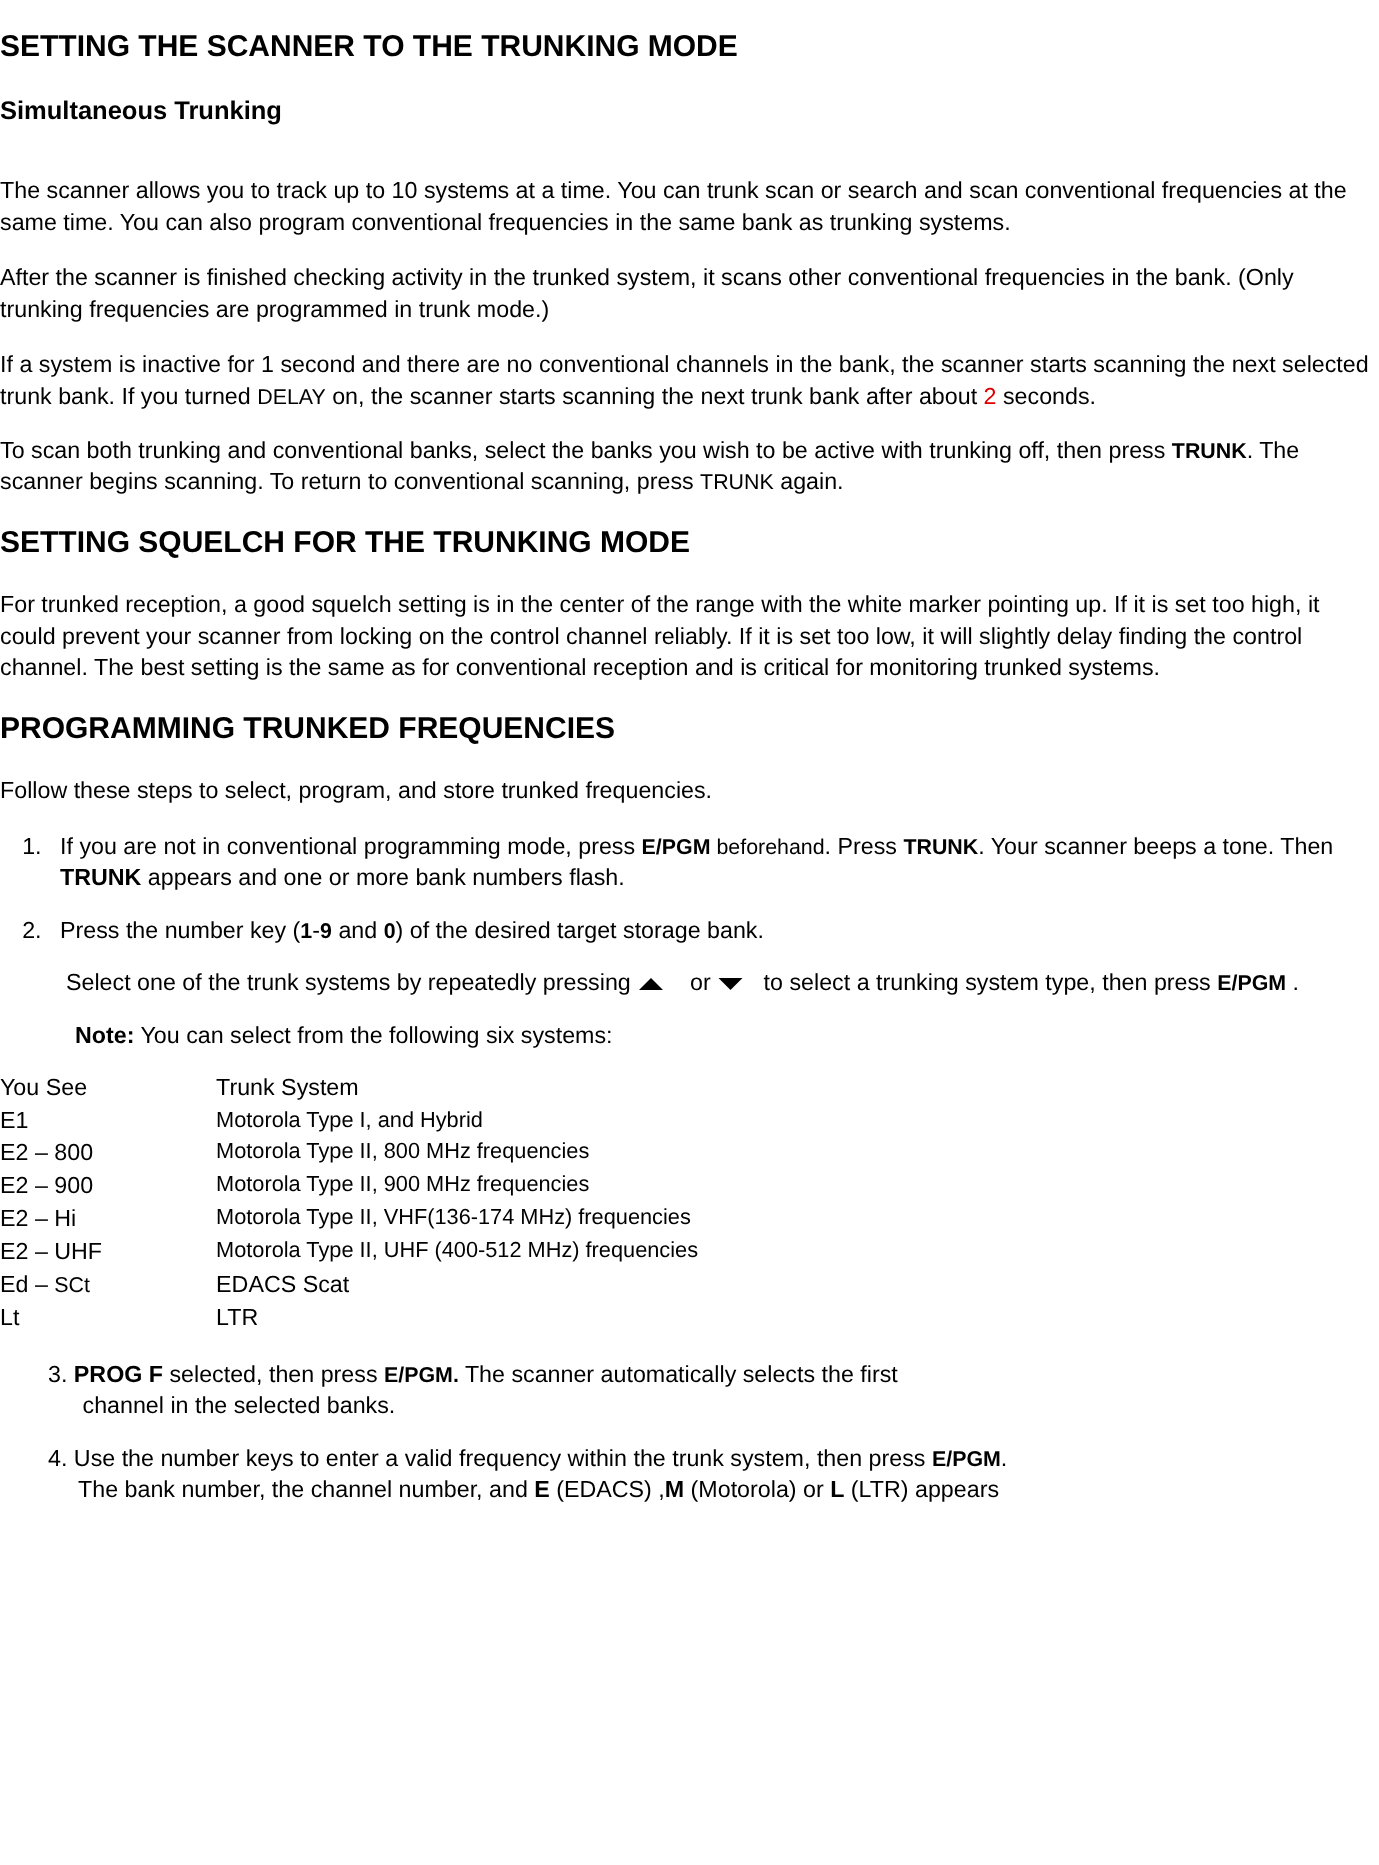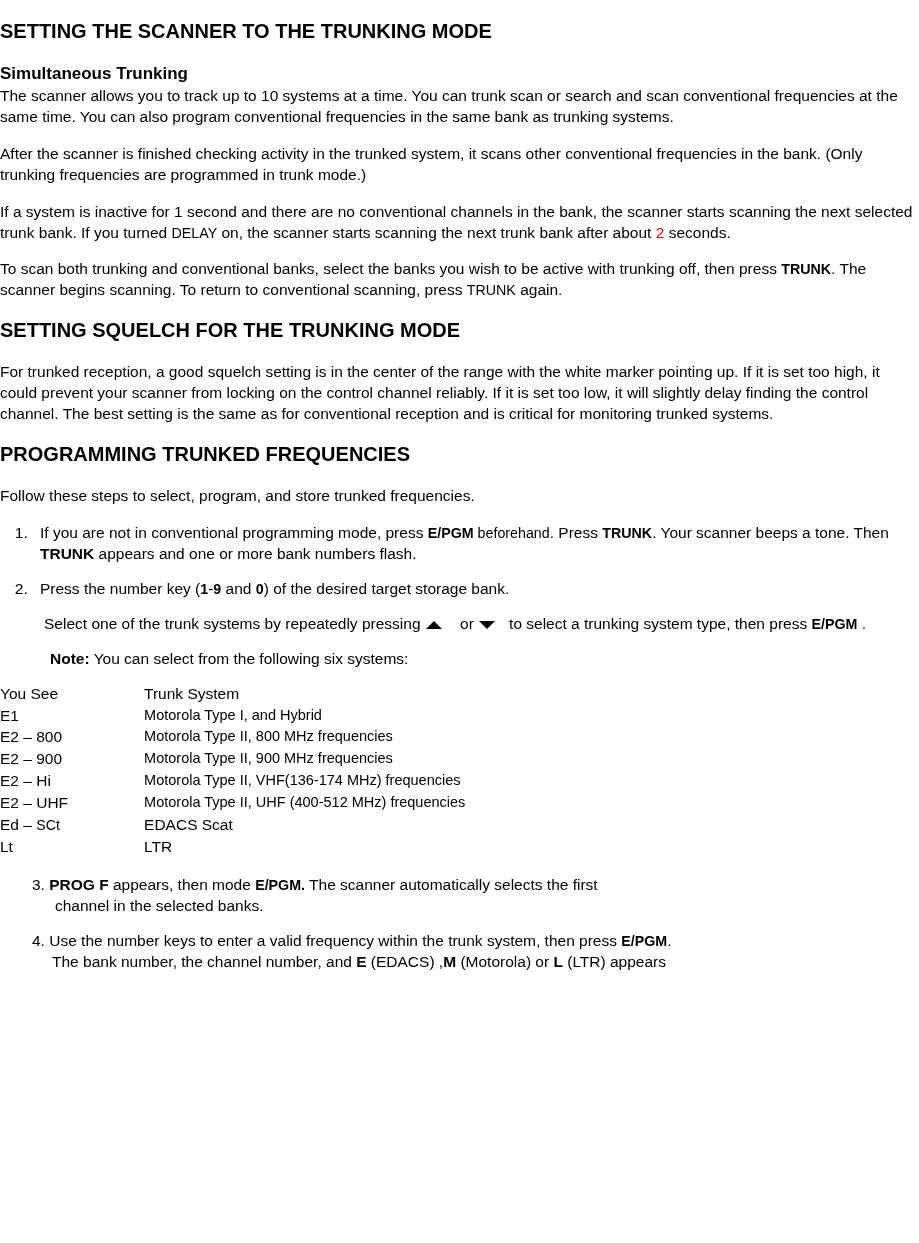--- a/index.html
+++ b/index.html
@@ -13,21 +13,21 @@
     box-sizing: border-box;
   }
   h1 {
     font-size: 20px;
     font-weight: bold;
     margin: 0 0 18px 0;
   }
   h2 {
     font-size: 17px;
     font-weight: bold;
-    margin: 0 0 0 0;
+    margin: 0 0 32px 0;
   }
   p {
     margin: 0 0 16px 0;
   }
   .red { color: #d00; }
   .sc { font-variant: small-caps; font-size: 0.92em; }
   ol {
     margin: 0 0 14px 0;
     padding-left: 32px;
   }
@@ -146,21 +146,21 @@
         <td class="col2" style="font-size:15.5px">EDACS Scat</td>
       </tr>
   <tr>
         <td>Lt</td>
         <td class="col2" style="font-size:15.5px"> LTR</td>
       </tr>
 </tbody>
   </table>
 
 <div class="step">
-  <span>3. </span><b>PROG F</b><span> appears, then mode </span><b style="font-size:0.92em">E/PGM.</b><span> The scanner automatically selects the first</span><br>
+  <span>3. </span><b>PROG F</b><span> selected, then press </span><b style="font-size:0.92em">E/PGM.</b><span> The scanner automatically selects the first</span><br>
   <span style="margin-left:23px">channel in the selected banks.</span>
 </div>
 
 <div class="step">
   <span>4. Use the number keys to enter a valid frequency within the trunk system, then press </span><b style="font-size:0.92em">E/PGM</b><span>.</span><br>
   <span style="margin-left:20px">
     <span>The bank number, the channel number, and </span><b>E</b><span> (EDACS) ,</span><b>M</b><span> (Motorola) or </span><b>L</b><span> (LTR) appears</span>
   </span>
 </div>
 

